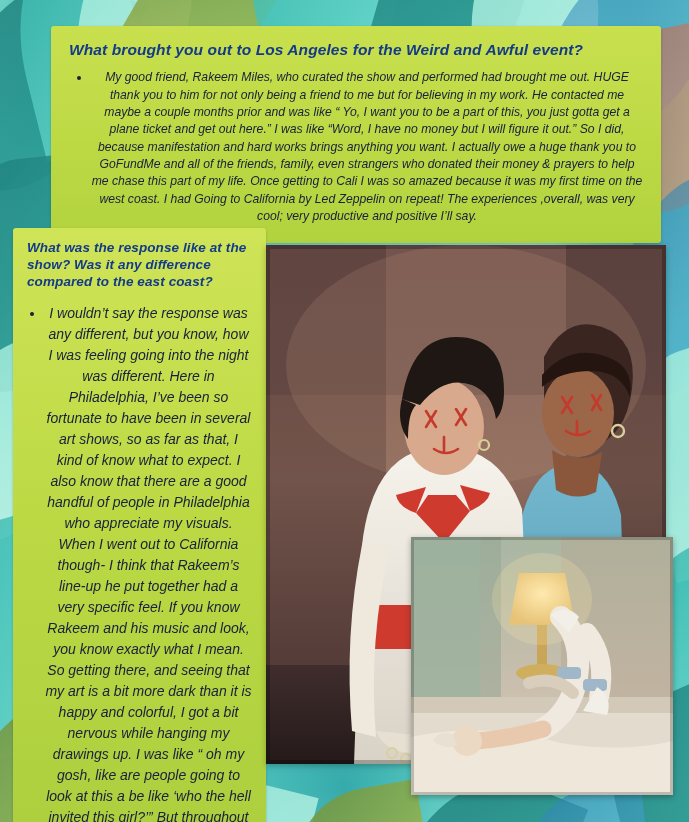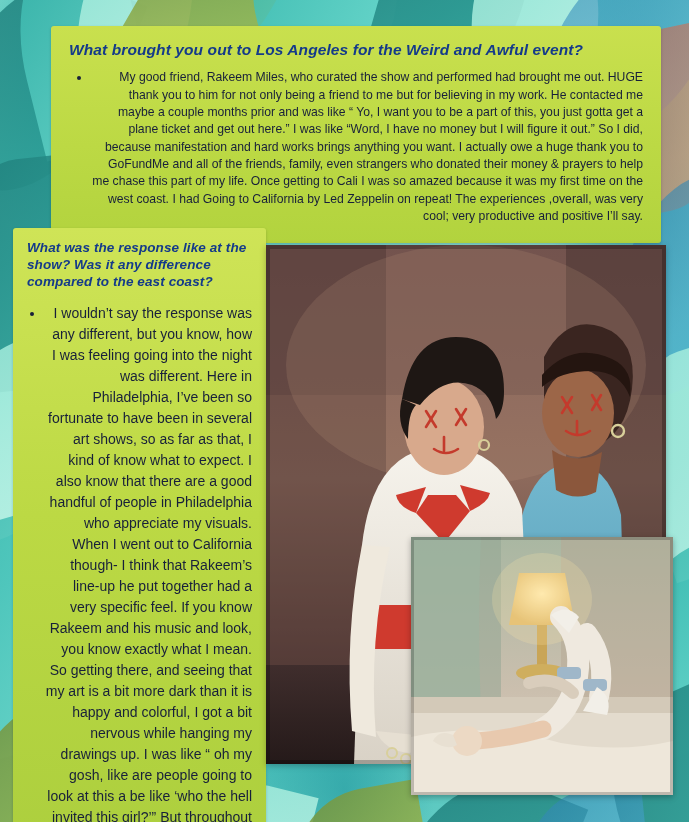--- a/index.html
+++ b/index.html
@@ -82,21 +82,22 @@
 
   ul.answer {
     margin: 0;
     padding-left: 22px;
     list-style: disc;
   }
   ul.answer li {
     color: #18203a;
     font-size: 12.2px;
     line-height: 1.42;
-    text-align: right;
+    text-align: center;
+    font-style: italic;
   }
   .panel-left ul.answer li {
     font-size: 14px;
     line-height: 1.5;
   }
   .panel-left ul.answer {
     padding-left: 18px;
   }
 
   

